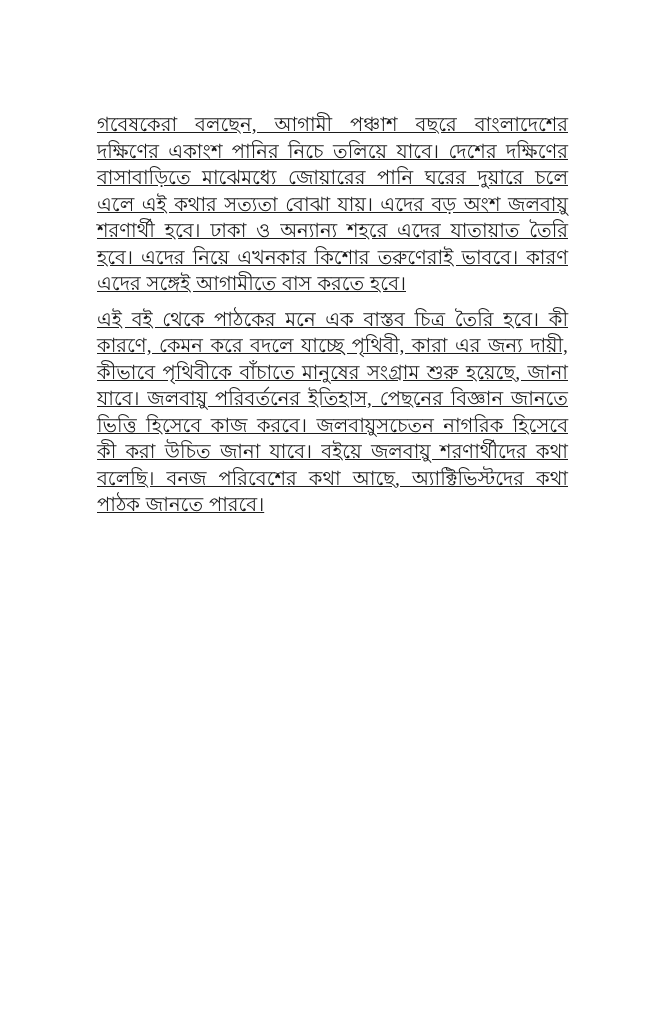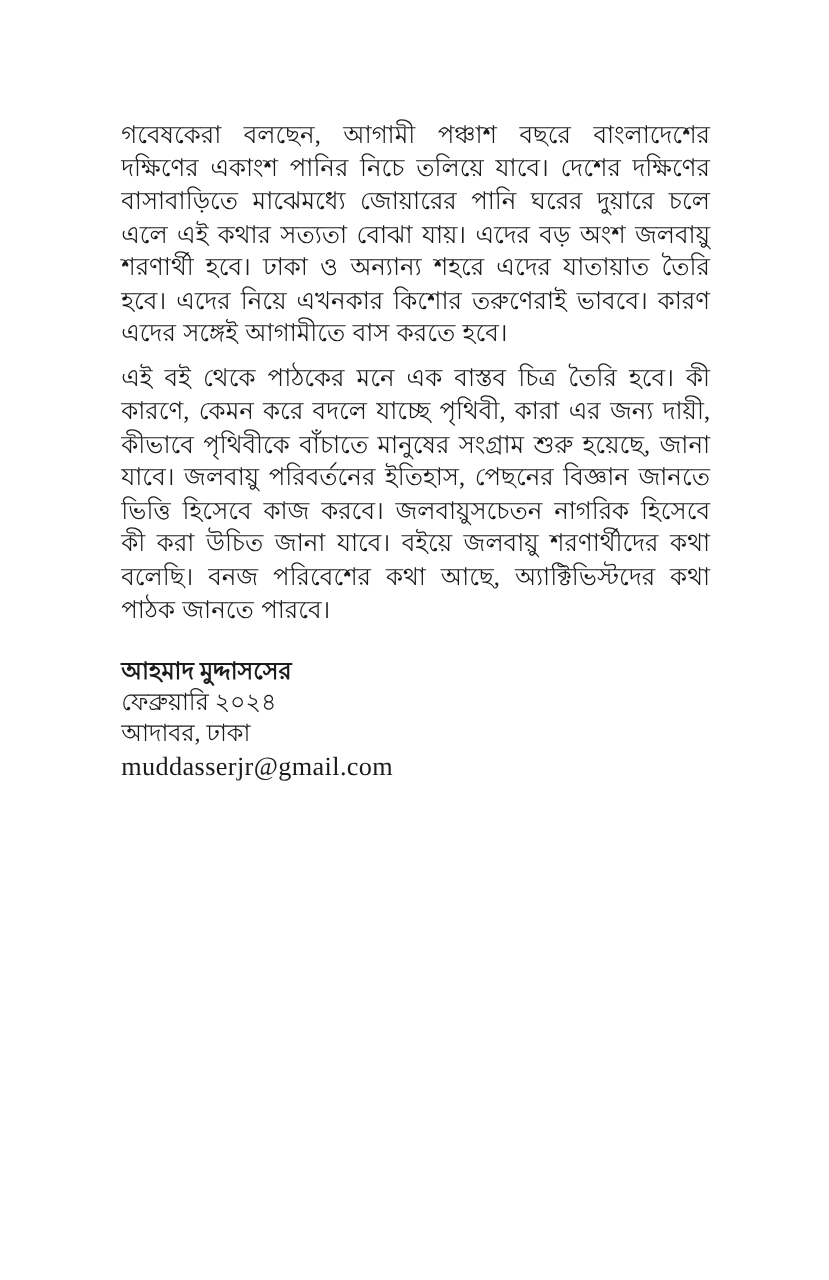--- a/index.html
+++ b/index.html
@@ -13,22 +13,23 @@
     background: #ffffff;
     position: relative;
     overflow: hidden;
     font-family: "Liberation Serif", "DejaVu Serif", serif;
     color: #1b1b1b;
     -webkit-font-smoothing: antialiased;
   }
   .page-content {
     position: absolute;
     left: 97px;
-    top: 96px;
+    top: 112px;
     width: 471px;
+    text-decoration: underline;
   }
   .para {
     font-size: 19.5px;
     line-height: 26.5px;
     text-align: justify;
     margin: 0 0 9px 0;
     word-spacing: 1px;
   }
   .signature {
     margin-top: 22px;
@@ -48,19 +49,13 @@
     margin-top: 1px;
   }
 </style>
 </head>
 <body>
 
 <div class="page-content">
   <p class="para">গবেষকেরা বলছেন, আগামী পঞ্চাশ বছরে বাংলাদেশের দক্ষিণের একাংশ পানির নিচে তলিয়ে যাবে। দেশের দক্ষিণের বাসাবাড়িতে মাঝেমধ্যে জোয়ারের পানি ঘরের দুয়ারে চলে এলে এই কথার সত্যতা বোঝা যায়। এদের বড় অংশ জলবায়ু শরণার্থী হবে। ঢাকা ও অন্যান্য শহরে এদের যাতায়াত তৈরি হবে। এদের নিয়ে এখনকার কিশোর তরুণেরাই ভাববে। কারণ এদের সঙ্গেই আগামীতে বাস করতে হবে।</p>
   <p class="para">এই বই থেকে পাঠকের মনে এক বাস্তব চিত্র তৈরি হবে। কী কারণে, কেমন করে বদলে যাচ্ছে পৃথিবী, কারা এর জন্য দায়ী, কীভাবে পৃথিবীকে বাঁচাতে মানুষের সংগ্রাম শুরু হয়েছে, জানা যাবে। জলবায়ু পরিবর্তনের ইতিহাস, পেছনের বিজ্ঞান জানতে ভিত্তি হিসেবে কাজ করবে। জলবায়ুসচেতন নাগরিক হিসেবে কী করা উচিত জানা যাবে। বইয়ে জলবায়ু শরণার্থীদের কথা বলেছি। বনজ পরিবেশের কথা আছে, অ্যাক্টিভিস্টদের কথা পাঠক জানতে পারবে।</p>
 
-  <div class="signature">
-    <div class="sig-name">আহমাদ মুদ্দাসসের</div>
-    <div class="sig-line">ফেব্রুয়ারি ২০২৪</div>
-    <div class="sig-line">আদাবর, ঢাকা</div>
-    <div class="sig-email">muddasserjr@gmail.com</div>
-  </div>
 </div>
 
 </body></html>

